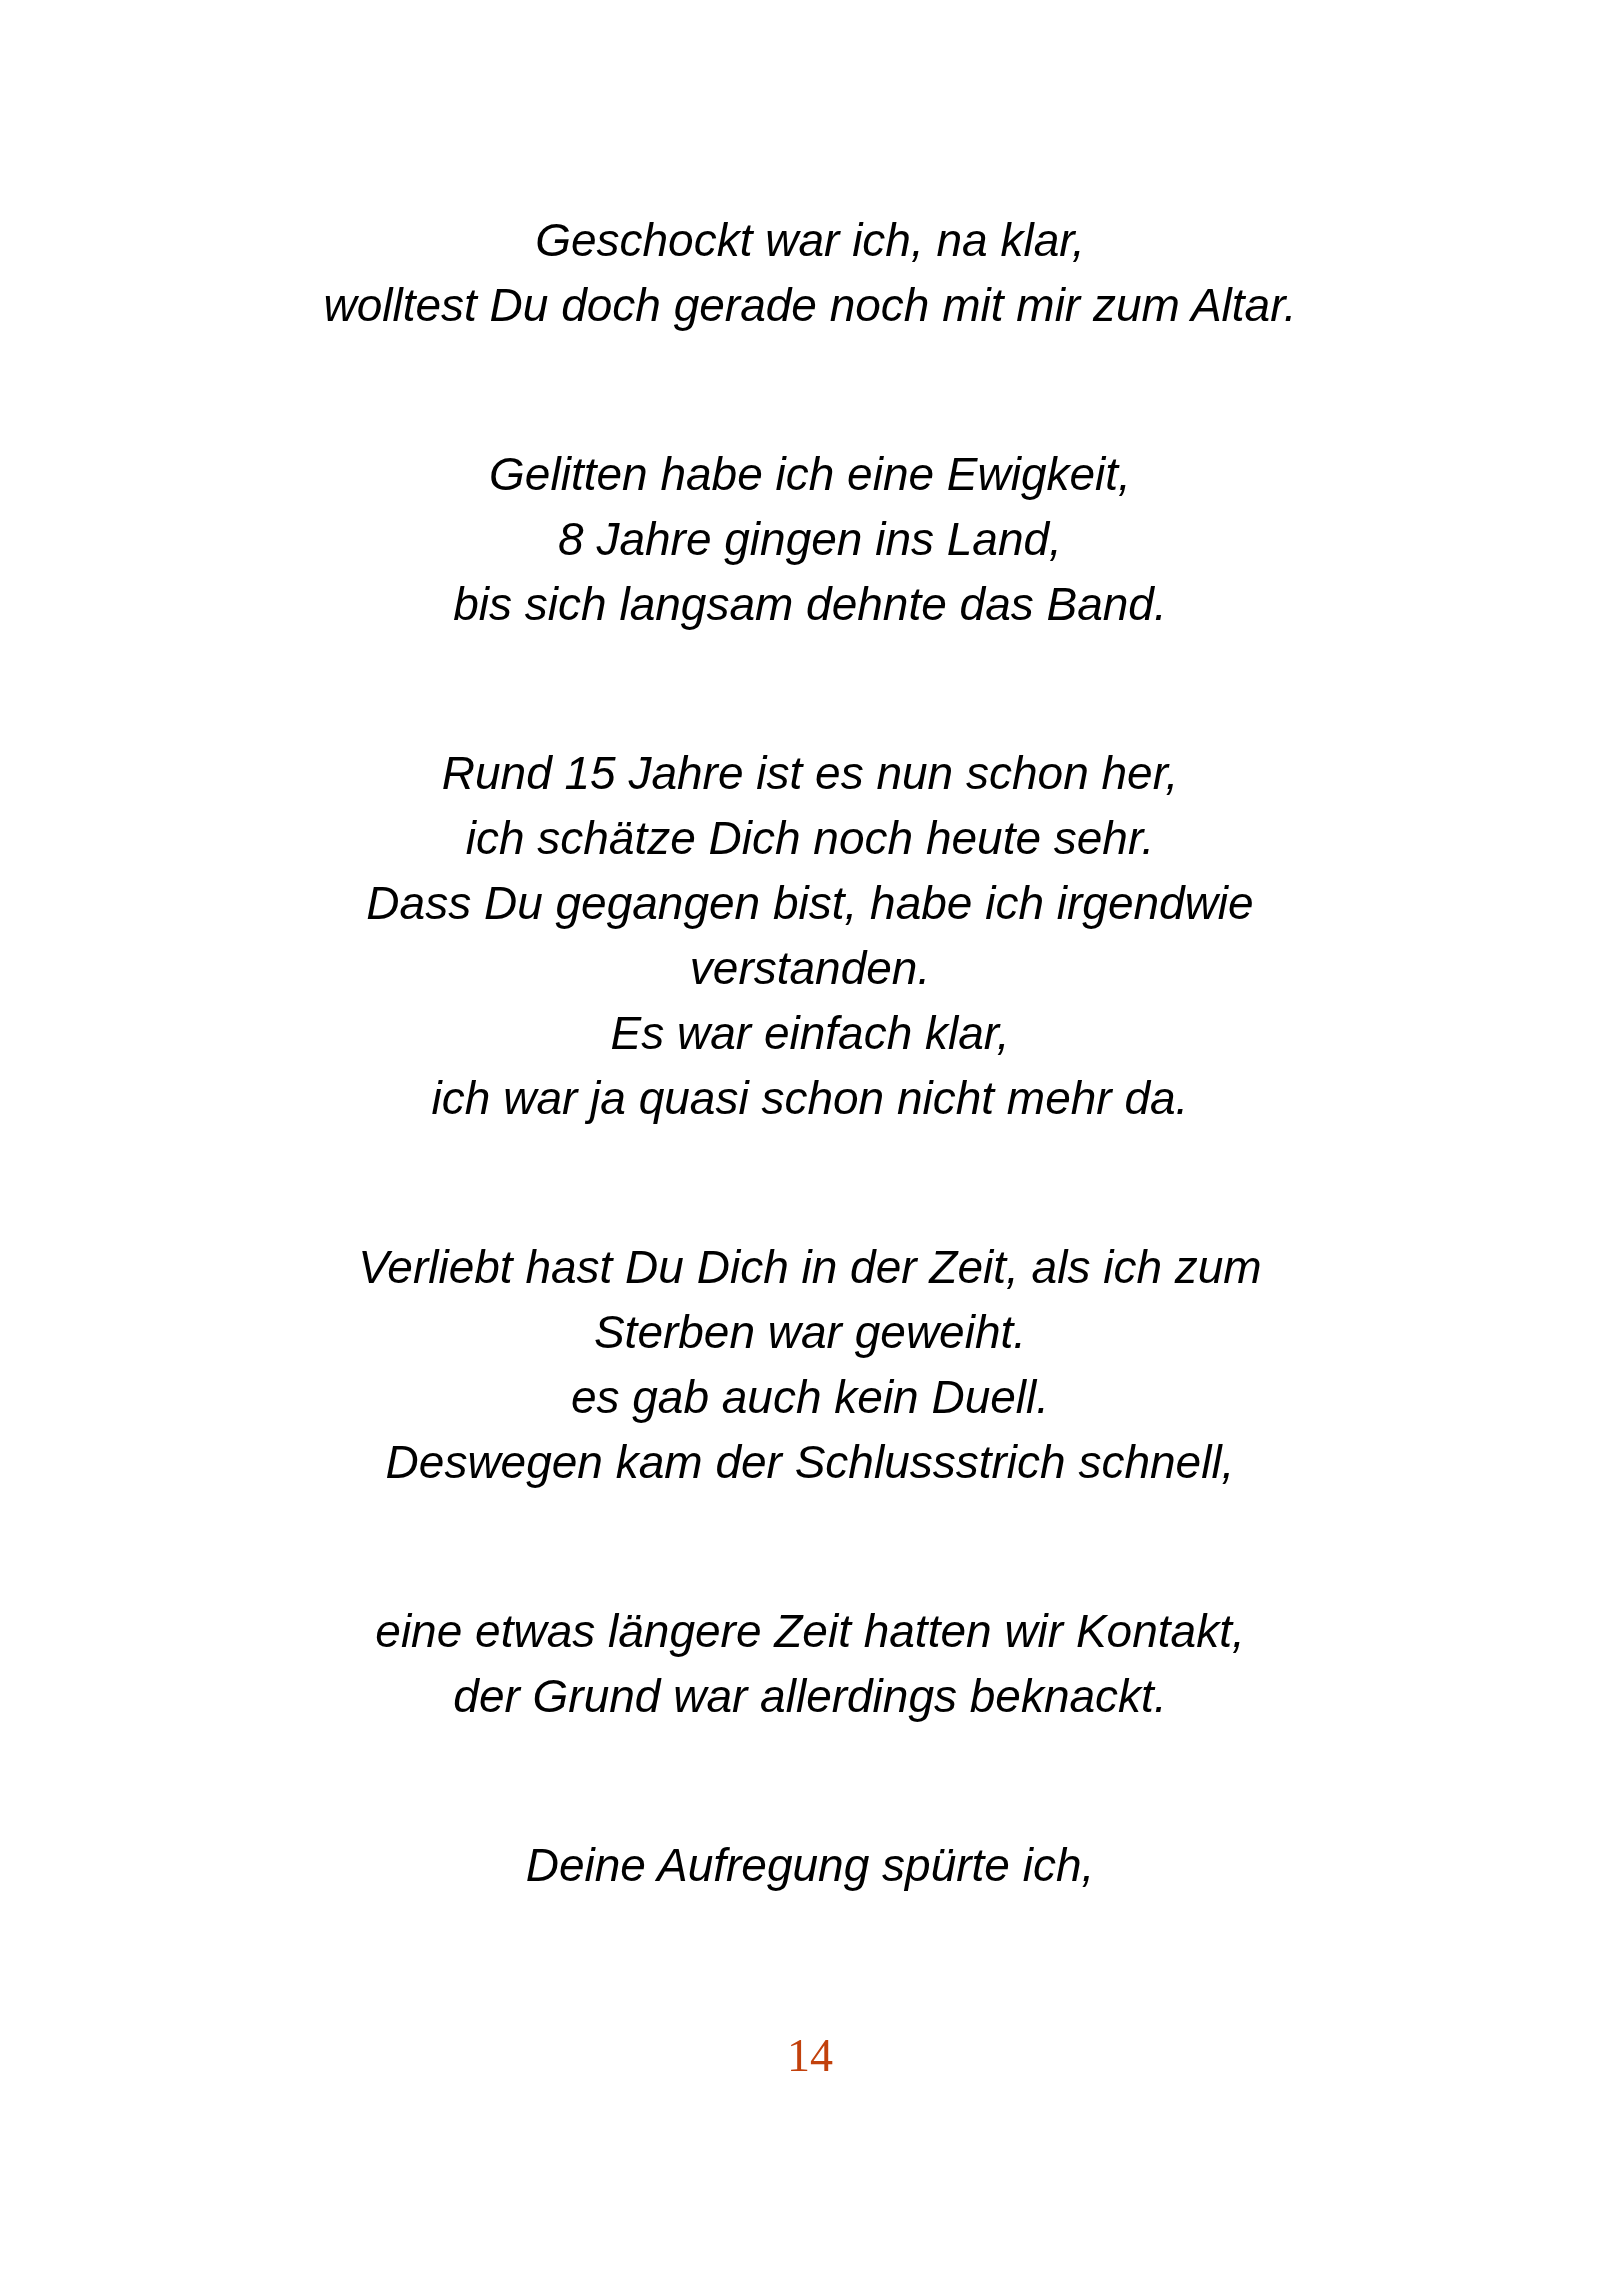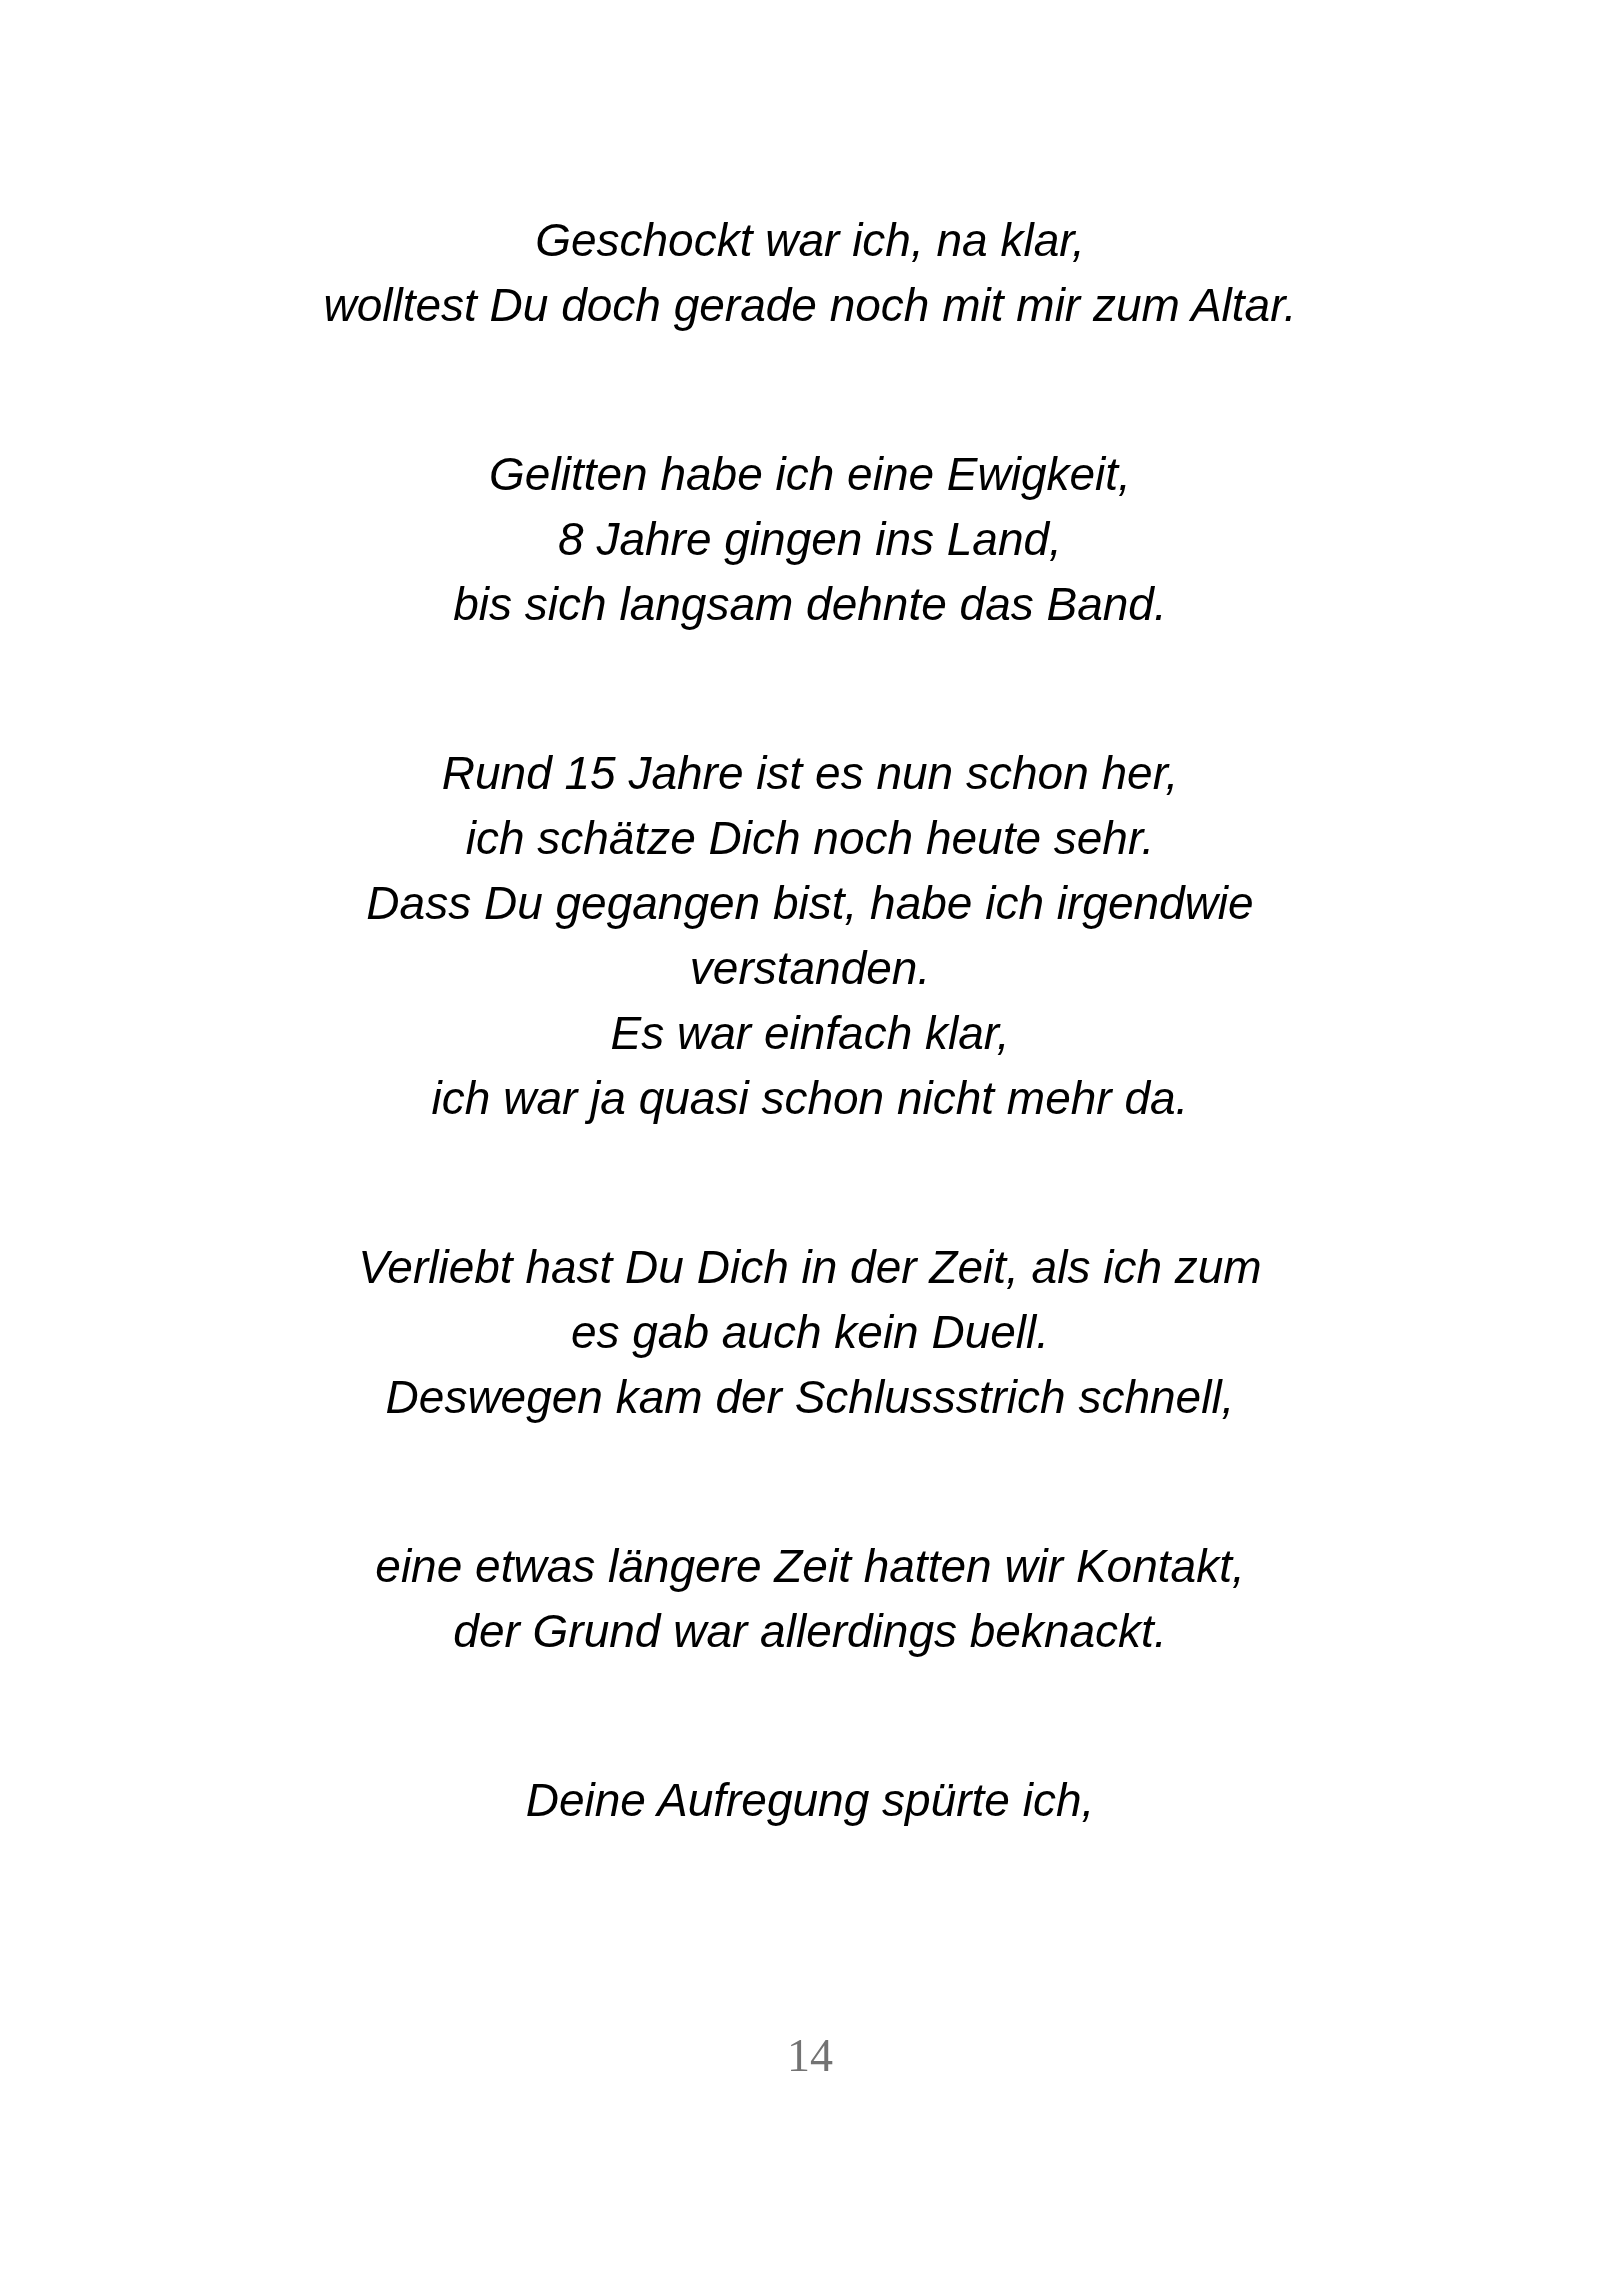--- a/index.html
+++ b/index.html
@@ -46,21 +46,21 @@
   .page-number {
     position: absolute;
     top: 2030px;
     left: 0;
     width: 100%;
     text-align: center;
     font-family: "Liberation Serif", serif;
     font-style: normal;
     font-size: 46px;
     line-height: 51px;
-    color: #737373;
+    color: #c2410c;
   }
 </style>
 </head>
 <body>
 
 <div class="page">
   <div class="poem">
       <div class="stanza">
         <div class="poem-line">Geschockt war ich, na klar,</div>
         <div class="poem-line">wolltest Du doch gerade noch mit mir zum Altar.</div>
@@ -73,20 +73,21 @@
       <div class="stanza">
         <div class="poem-line">Rund 15 Jahre ist es nun schon her,</div>
         <div class="poem-line">ich schätze Dich noch heute sehr.</div>
         <div class="poem-line">Dass Du gegangen bist, habe ich irgendwie</div>
         <div class="poem-line">verstanden.</div>
         <div class="poem-line">Es war einfach klar,</div>
         <div class="poem-line">ich war ja quasi schon nicht mehr da.</div>
       </div>
       <div class="stanza">
         <div class="poem-line">Verliebt hast Du Dich in der Zeit, als ich zum</div>
+        <div class="poem-line">Sterben war geweiht.</div>
         <div class="poem-line">es gab auch kein Duell.</div>
         <div class="poem-line">Deswegen kam der Schlussstrich schnell,</div>
       </div>
       <div class="stanza">
         <div class="poem-line">eine etwas längere Zeit hatten wir Kontakt,</div>
         <div class="poem-line">der Grund war allerdings beknackt.</div>
       </div>
       <div class="stanza">
         <div class="poem-line">Deine Aufregung spürte ich,</div>
       </div>

